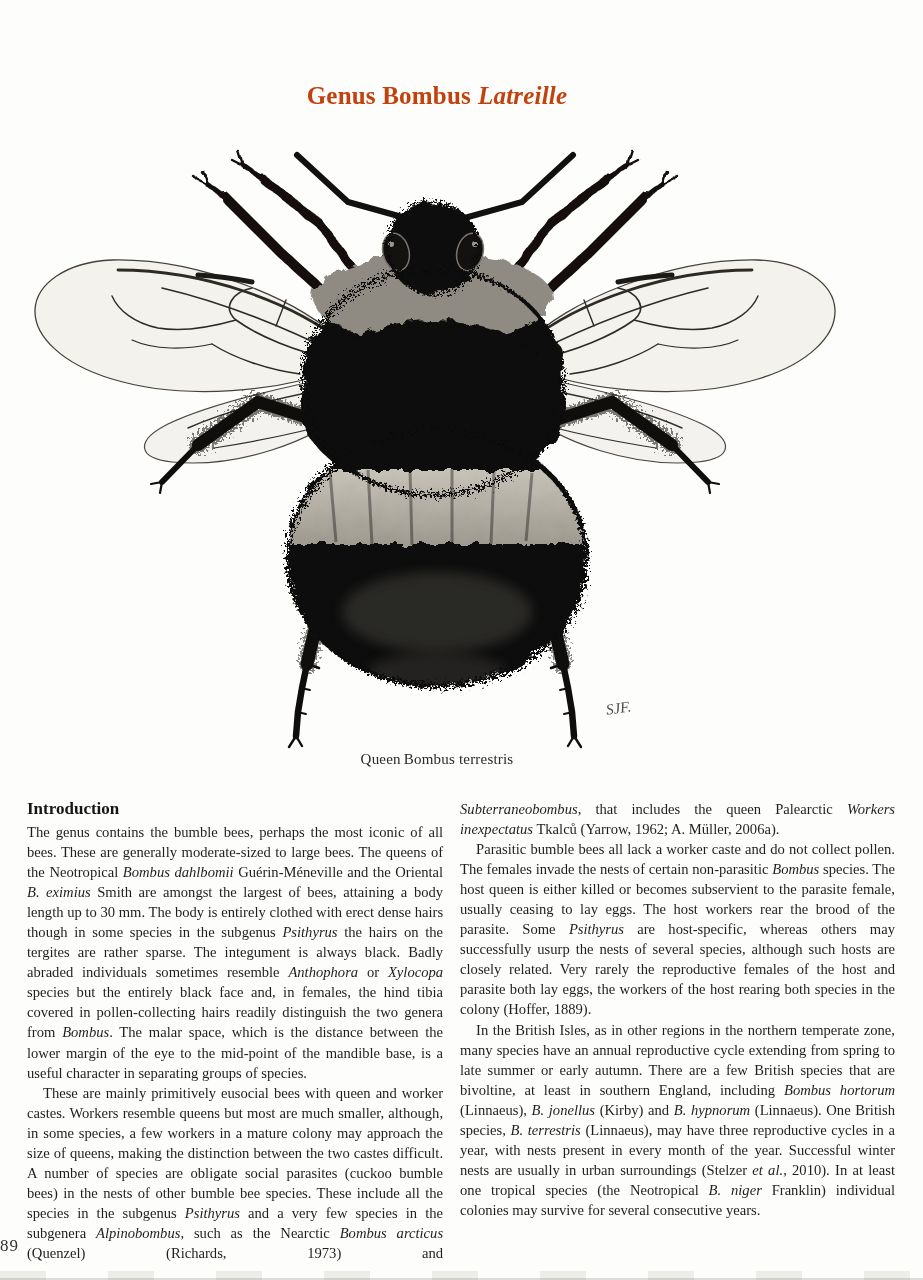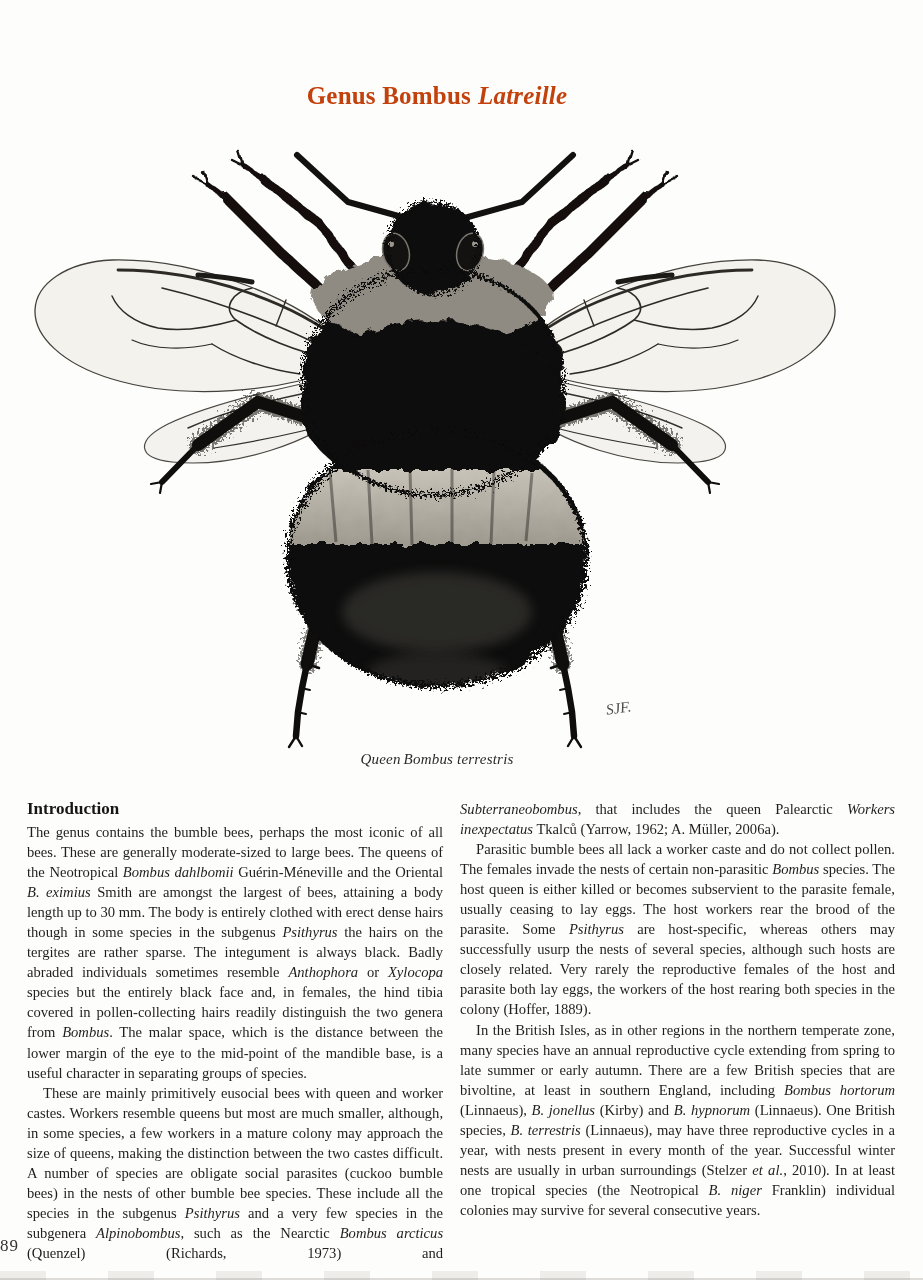--- a/index.html
+++ b/index.html
@@ -27,22 +27,22 @@
   .signature{
     position:absolute;left:606px;top:700px;
     font-style:italic;font-size:15px;color:#4a4a48;
     transform:rotate(-8deg);
   }
 
   .caption{
     position:absolute;top:751px;left:0;width:874px;
     text-align:center;font-size:15px;color:#2b2a28;letter-spacing:.2px;
   }
-  .caption .prefix{margin-right:3px;font-style:italic;}
-  .caption .it{font-style:italic;}
+  .caption .prefix{margin-right:3px;}
+  .caption .it{}
 
   .columns{
     position:absolute;top:799px;left:27px;width:868px;
     display:flex;gap:17px;
   }
   .col{font-size:14.6px;line-height:20.05px;text-align:justify;}
   .col.left{width:419px;}
   .col.right{width:438px;}
   .col h2{margin:0 0 3px 0;font-size:17px;font-weight:bold;color:#181614;line-height:20px;}
   .col p{margin:0;}

